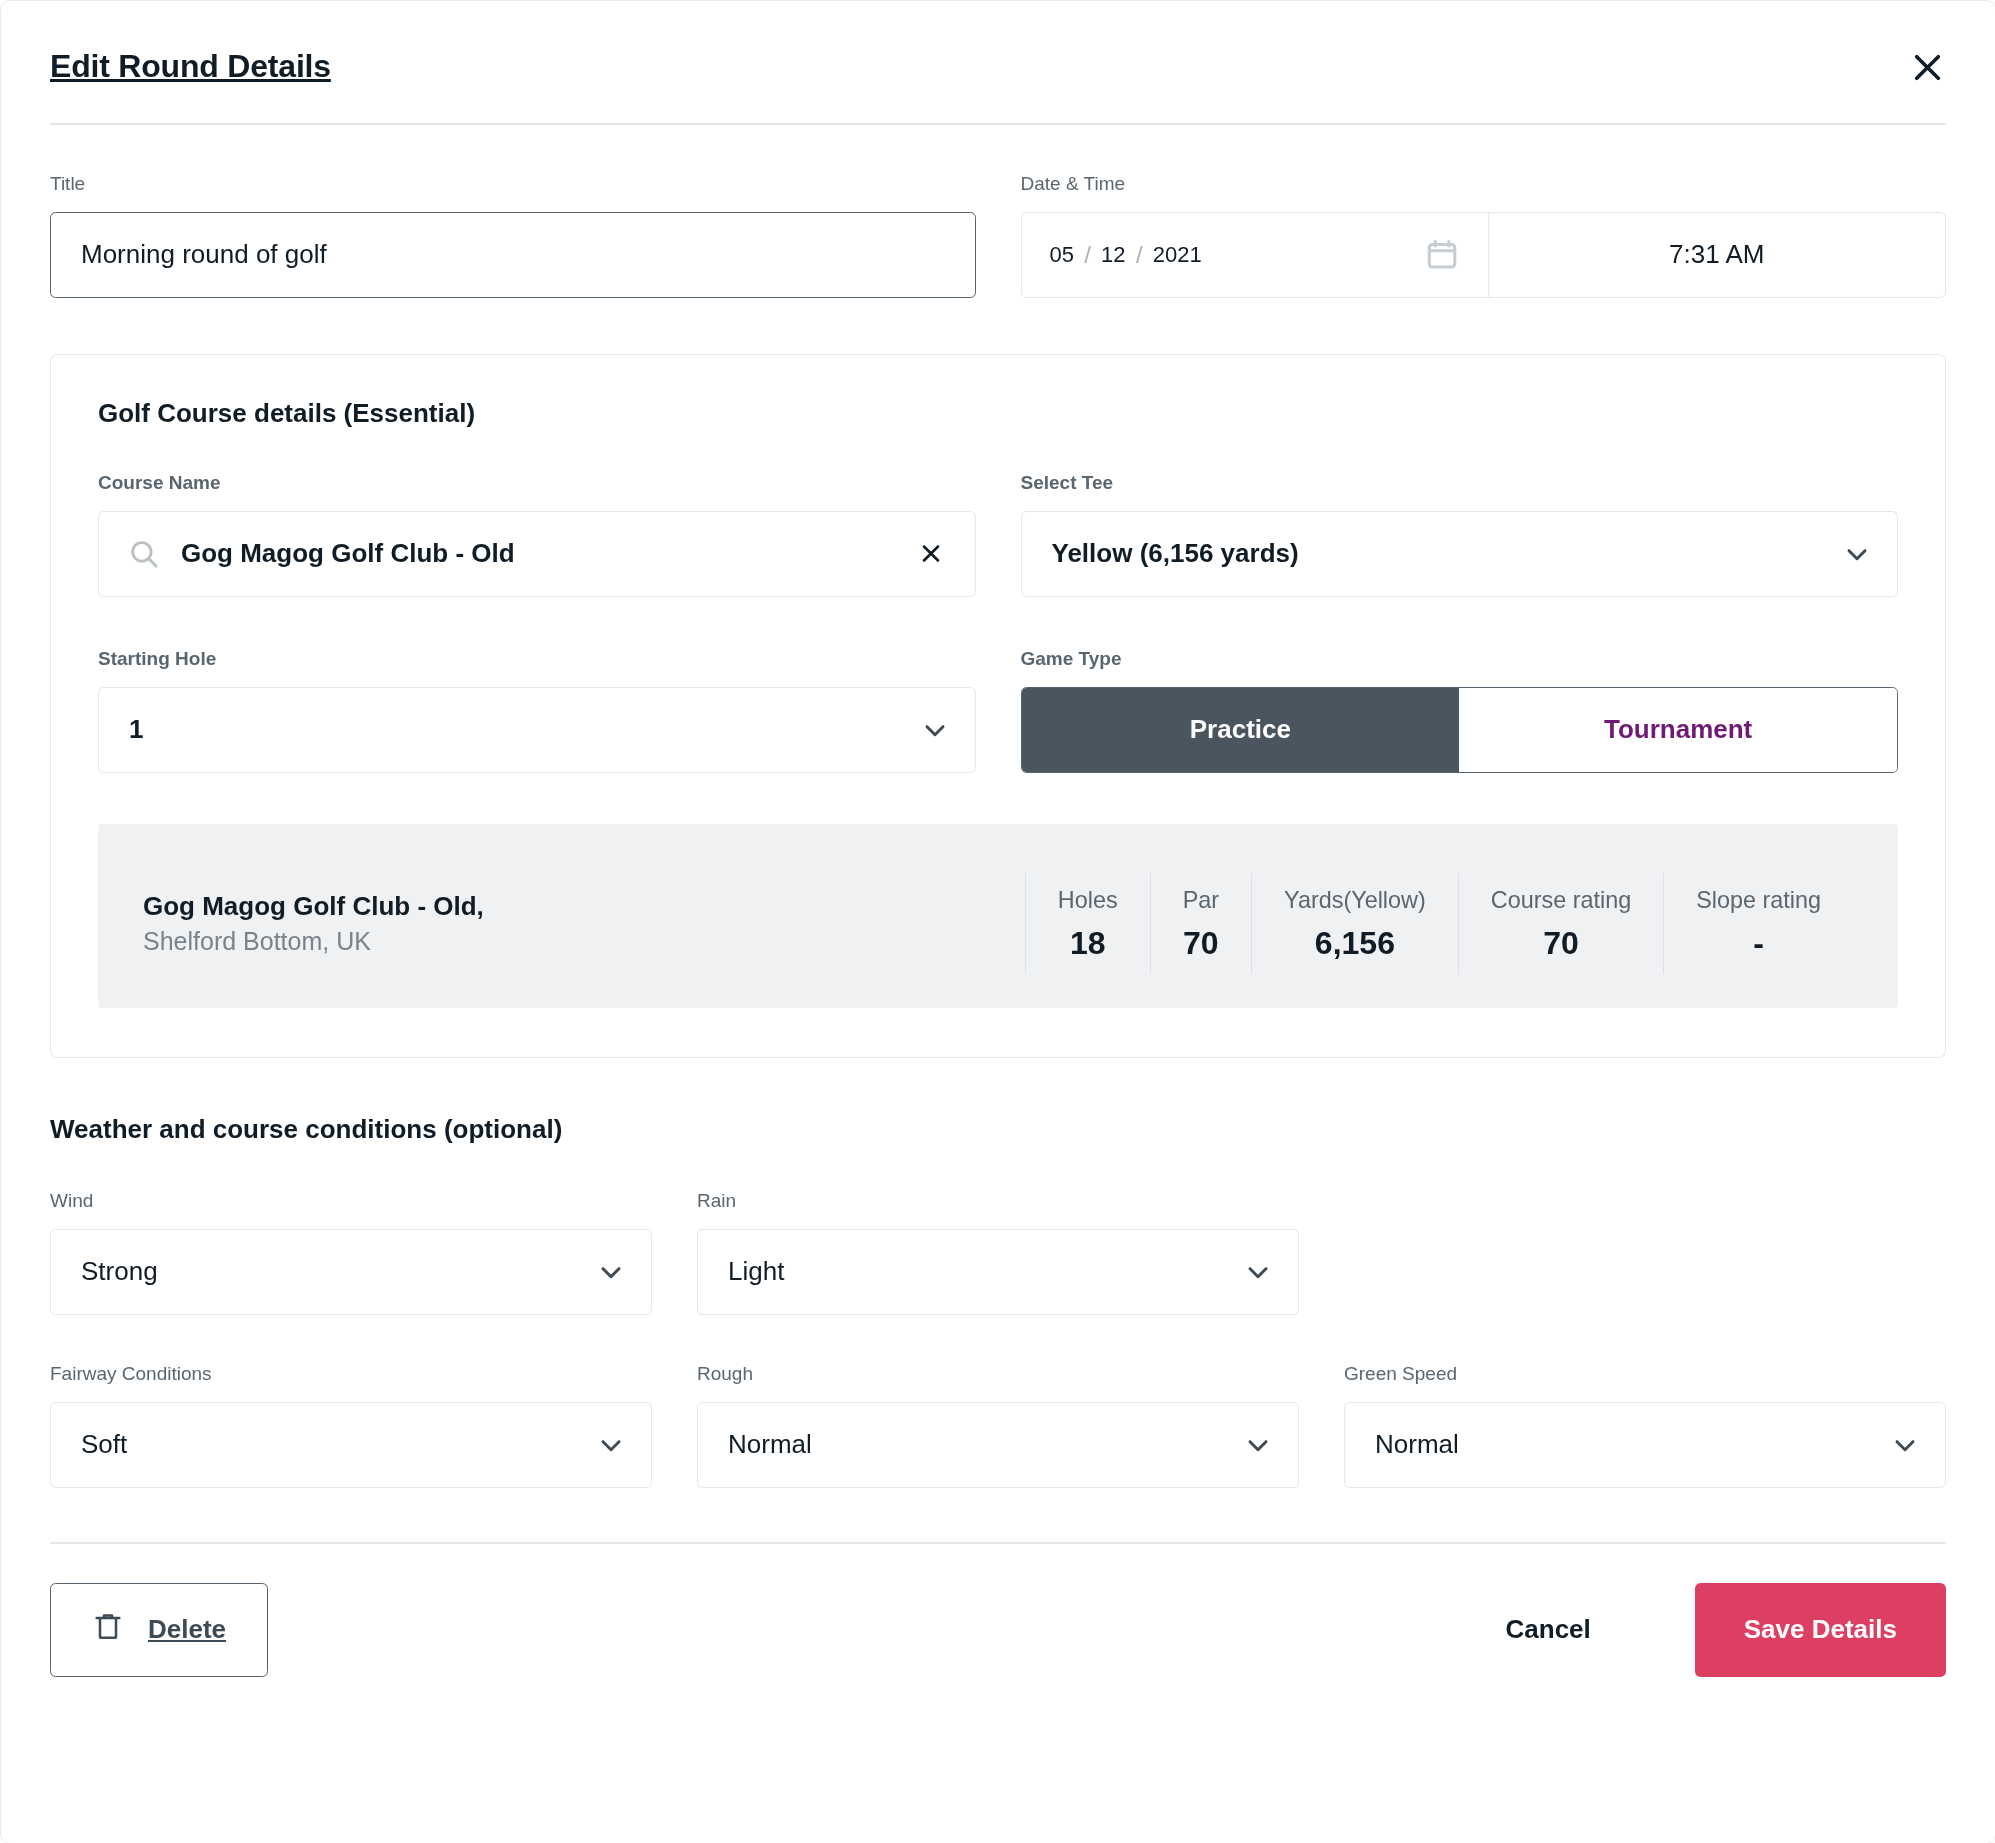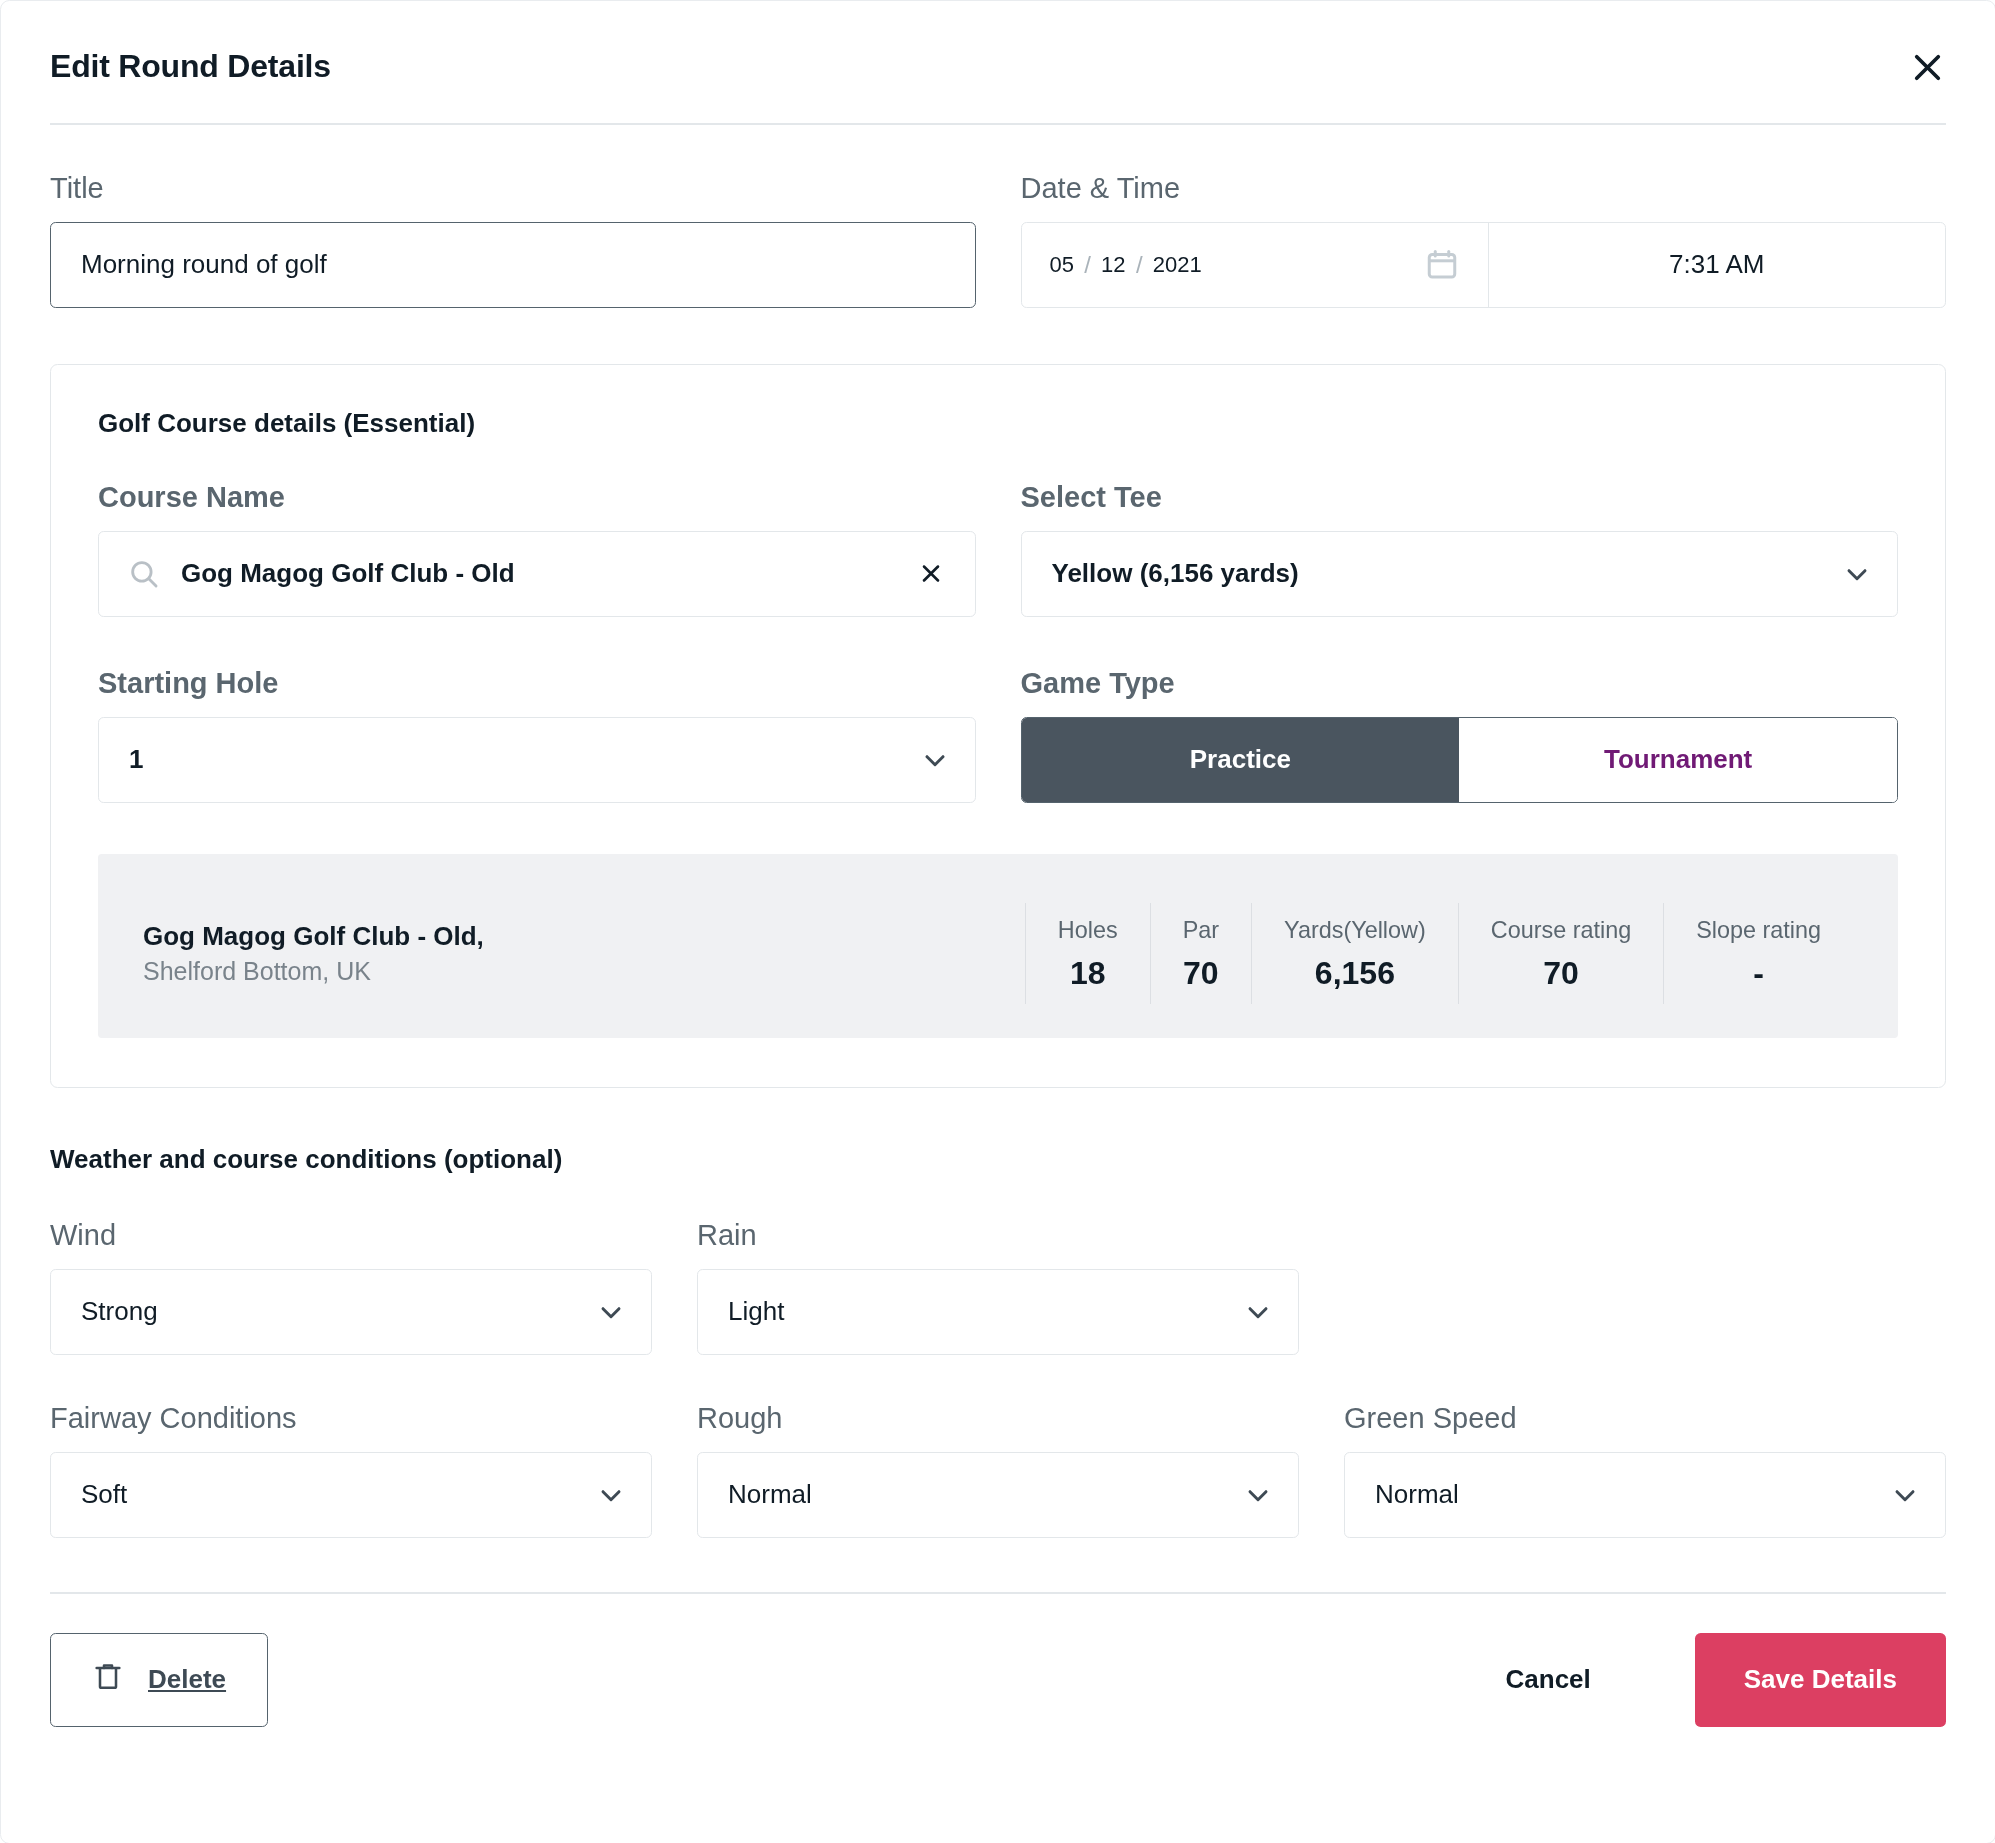--- a/index.html
+++ b/index.html
@@ -26,20 +26,21 @@
   .modal-header {
     position: relative;
     padding: 49px 49px 0 49px;
   }
   .modal-title {
     font-size: 32px;
     font-weight: bold;
     color: #101c26;
     letter-spacing: -0.2px;
     line-height: 1;
+    text-decoration: underline;
   }
   .close-btn {
     position: absolute;
     top: 39px;
     right: 41px;
     width: 54px;
     height: 54px;
     display: flex;
     align-items: center;
     justify-content: center;
@@ -52,21 +53,21 @@
   .header-rule {
     margin: 41px 49px 0 49px;
     height: 1.9px;
     background: #e3e7ea;
   }
 
   
   .modal-body { padding: 0 49px; }
 
   .field-label {
-    font-size: 29px;
+    font-size: 19px;
     color: #5a666f;
     line-height: 1;
     margin-bottom: 19px;
     display: block;
   }
 
   .row-top {
     display: flex;
     gap: 45px;
     margin-top: 49px;

